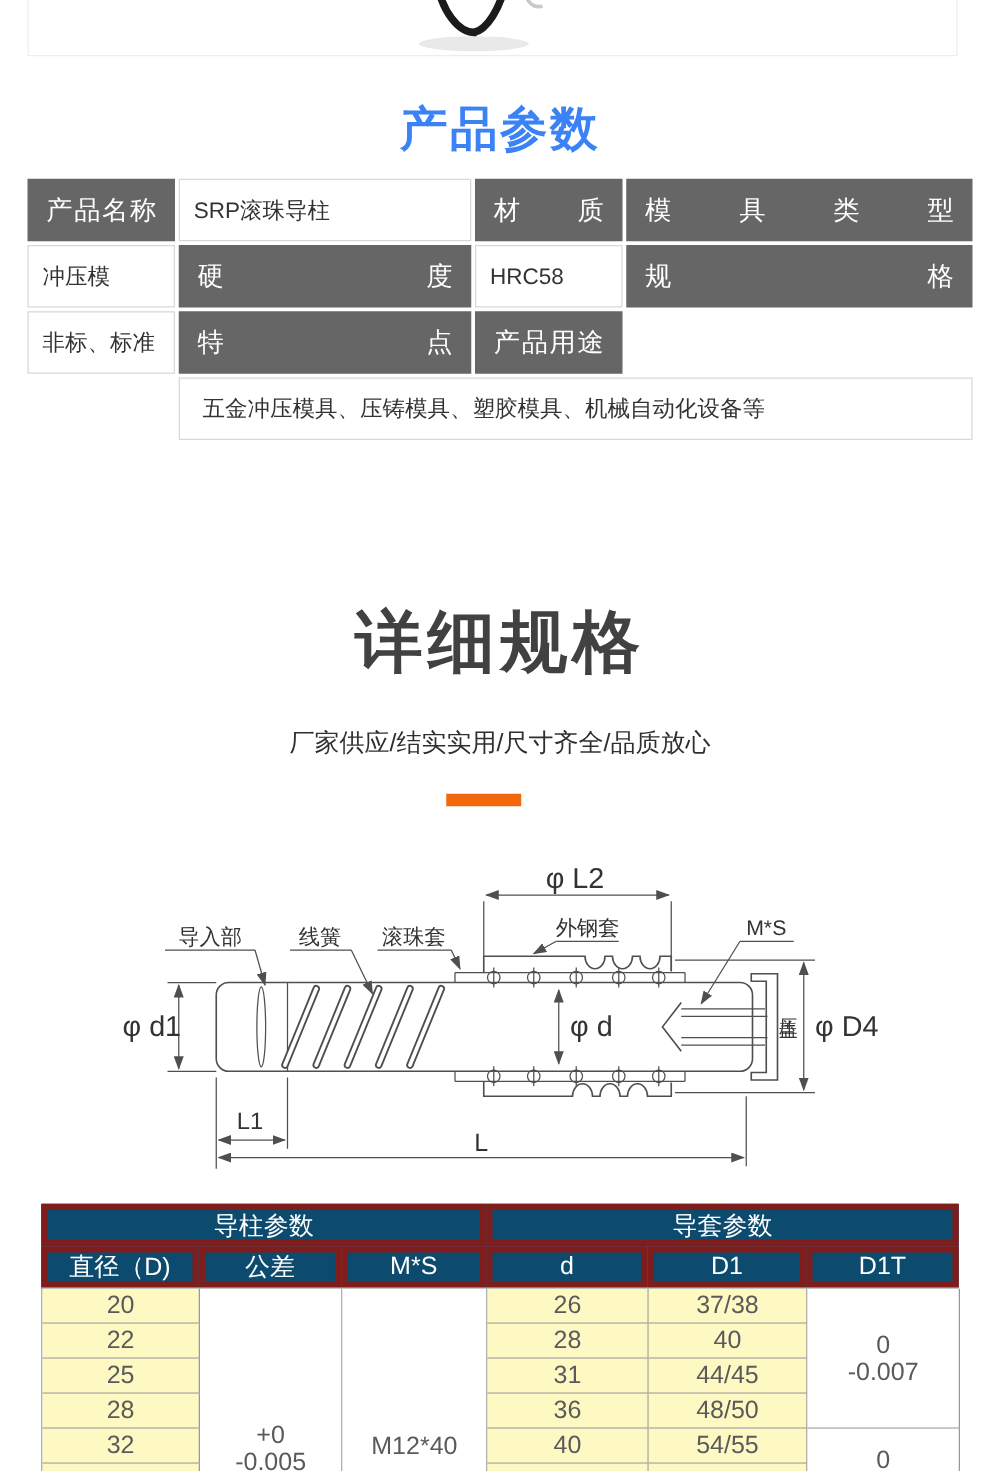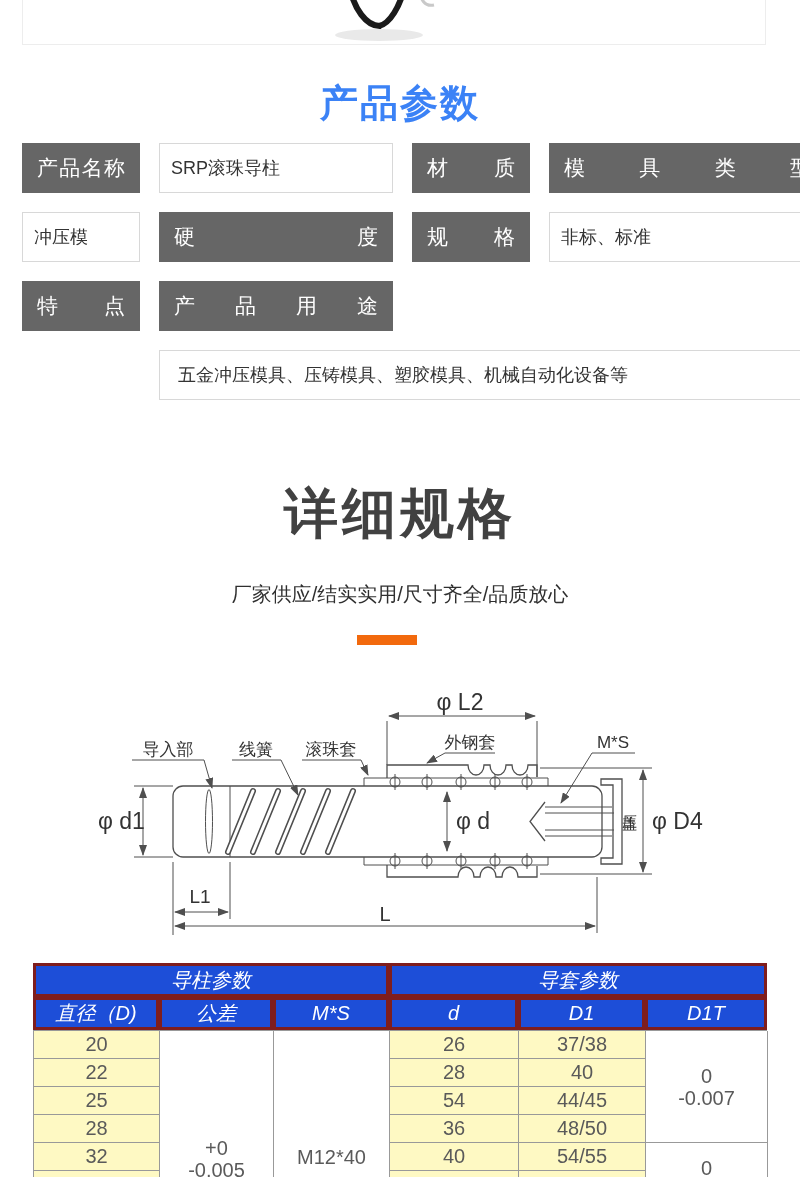--- a/index.html
+++ b/index.html
@@ -17,36 +17,36 @@
             font-size:38px; font-weight:bold; color:#3b82f6; letter-spacing:2px; }
   .title2 { left:0; top:478px; width:800px; text-align:center;
             font-size:54px; font-weight:bold; color:#414141; letter-spacing:4px; }
   .subtitle { left:0; top:581px; width:800px; text-align:center;
               font-size:20px; color:#2f2f2f; }
   .orange-bar { left:357px; top:635px; width:60px; height:10px; background:#f2690d; }
 
   
   .param-table { left:22px; top:143px; width:756px; display:grid;
                  grid-template-columns:118px 234px 118px 277px;
-                 grid-auto-rows:50px; gap:19px; }
+                 grid-auto-rows:50px; gap:3px; }
   .p-label { background:#666666; color:#fff; font-size:21px;
              display:flex; align-items:center; padding:0 15px; }
   .p-label span { width:100%; text-align:justify; text-align-last:justify; }
   .p-value { background:#fff; border:1px solid #d8d8d8; color:#333;
              font-size:18px; display:flex; align-items:center; padding:0 11px;
              white-space:nowrap; overflow:hidden; }
   .span3 { grid-column:2 / 5;padding-left:18px; }
 
   
   .spec-head { left:33px; top:963px; width:734px; display:grid;
                grid-template-columns:126px 114px 116px 129px 127px 122px;
                grid-template-rows:34px 33px; }
-  .h-cell { background:#1d4ed8; color:#fff; font-size:20px;
+  .h-cell { background:#0c4a6e; color:#fff; font-size:20px;
             display:flex; align-items:center; justify-content:center;
-            border:3px solid #7f1d1d;font-style:italic; }
+            border:5px solid #7f1d1d; }
   .g1 { grid-column:1 / 4; } .g2 { grid-column:4 / 7; }
 
   .spec-body { left:33px; top:1030px; width:734px; display:grid;
                grid-template-columns:126px 114px 116px 129px 127px 122px;
                grid-template-rows:28px 28px 28px 28px 28px 120px;
                border-top:1px solid #999; border-left:1px solid #999;
                color:#5a5a5a; font-size:20px; }
   .b-cell { border-right:1px solid #999; border-bottom:1px solid #999;
             display:flex; align-items:center; justify-content:center;
             background:#fef9c3; }
@@ -90,20 +90,21 @@
       <span>材质</span>
     </div>
 
   <div class="p-label">
       <span>模具类型</span>
     </div>
   <div class="p-value">冲压模</div>
   <div class="p-label">
       <span>硬度</span>
     </div>
+  <div class="p-value">HRC58</div>
 
   <div class="p-label">
       <span>规格</span>
     </div>
   <div class="p-value">非标、标准</div>
   <div class="p-label">
       <span>特点</span>
     </div>
 
   <div class="p-label">
@@ -243,21 +244,21 @@
     <div>+0</div>
     <div>-0.005</div>
   </div>
 
   <div class="b-merge col3-merge">
     <div>M12*40</div>
   </div>
 
   <div class="b-cell" style="grid-column:4;grid-row:1">26</div>
   <div class="b-cell" style="grid-column:4;grid-row:2">28</div>
-  <div class="b-cell" style="grid-column:4;grid-row:3">54</div>
+  <div class="b-cell" style="grid-column:4;grid-row:3">31</div>
   <div class="b-cell" style="grid-column:4;grid-row:4">36</div>
   <div class="b-cell" style="grid-column:4;grid-row:5">40</div>
   <div class="b-cell" style="grid-column:4;grid-row:6"></div>
 
   <div class="b-cell" style="grid-column:5;grid-row:1">37/38</div>
   <div class="b-cell" style="grid-column:5;grid-row:2">40</div>
   <div class="b-cell" style="grid-column:5;grid-row:3">44/45</div>
   <div class="b-cell" style="grid-column:5;grid-row:4">48/50</div>
   <div class="b-cell" style="grid-column:5;grid-row:5">54/55</div>
   <div class="b-cell" style="grid-column:5;grid-row:6"></div>

